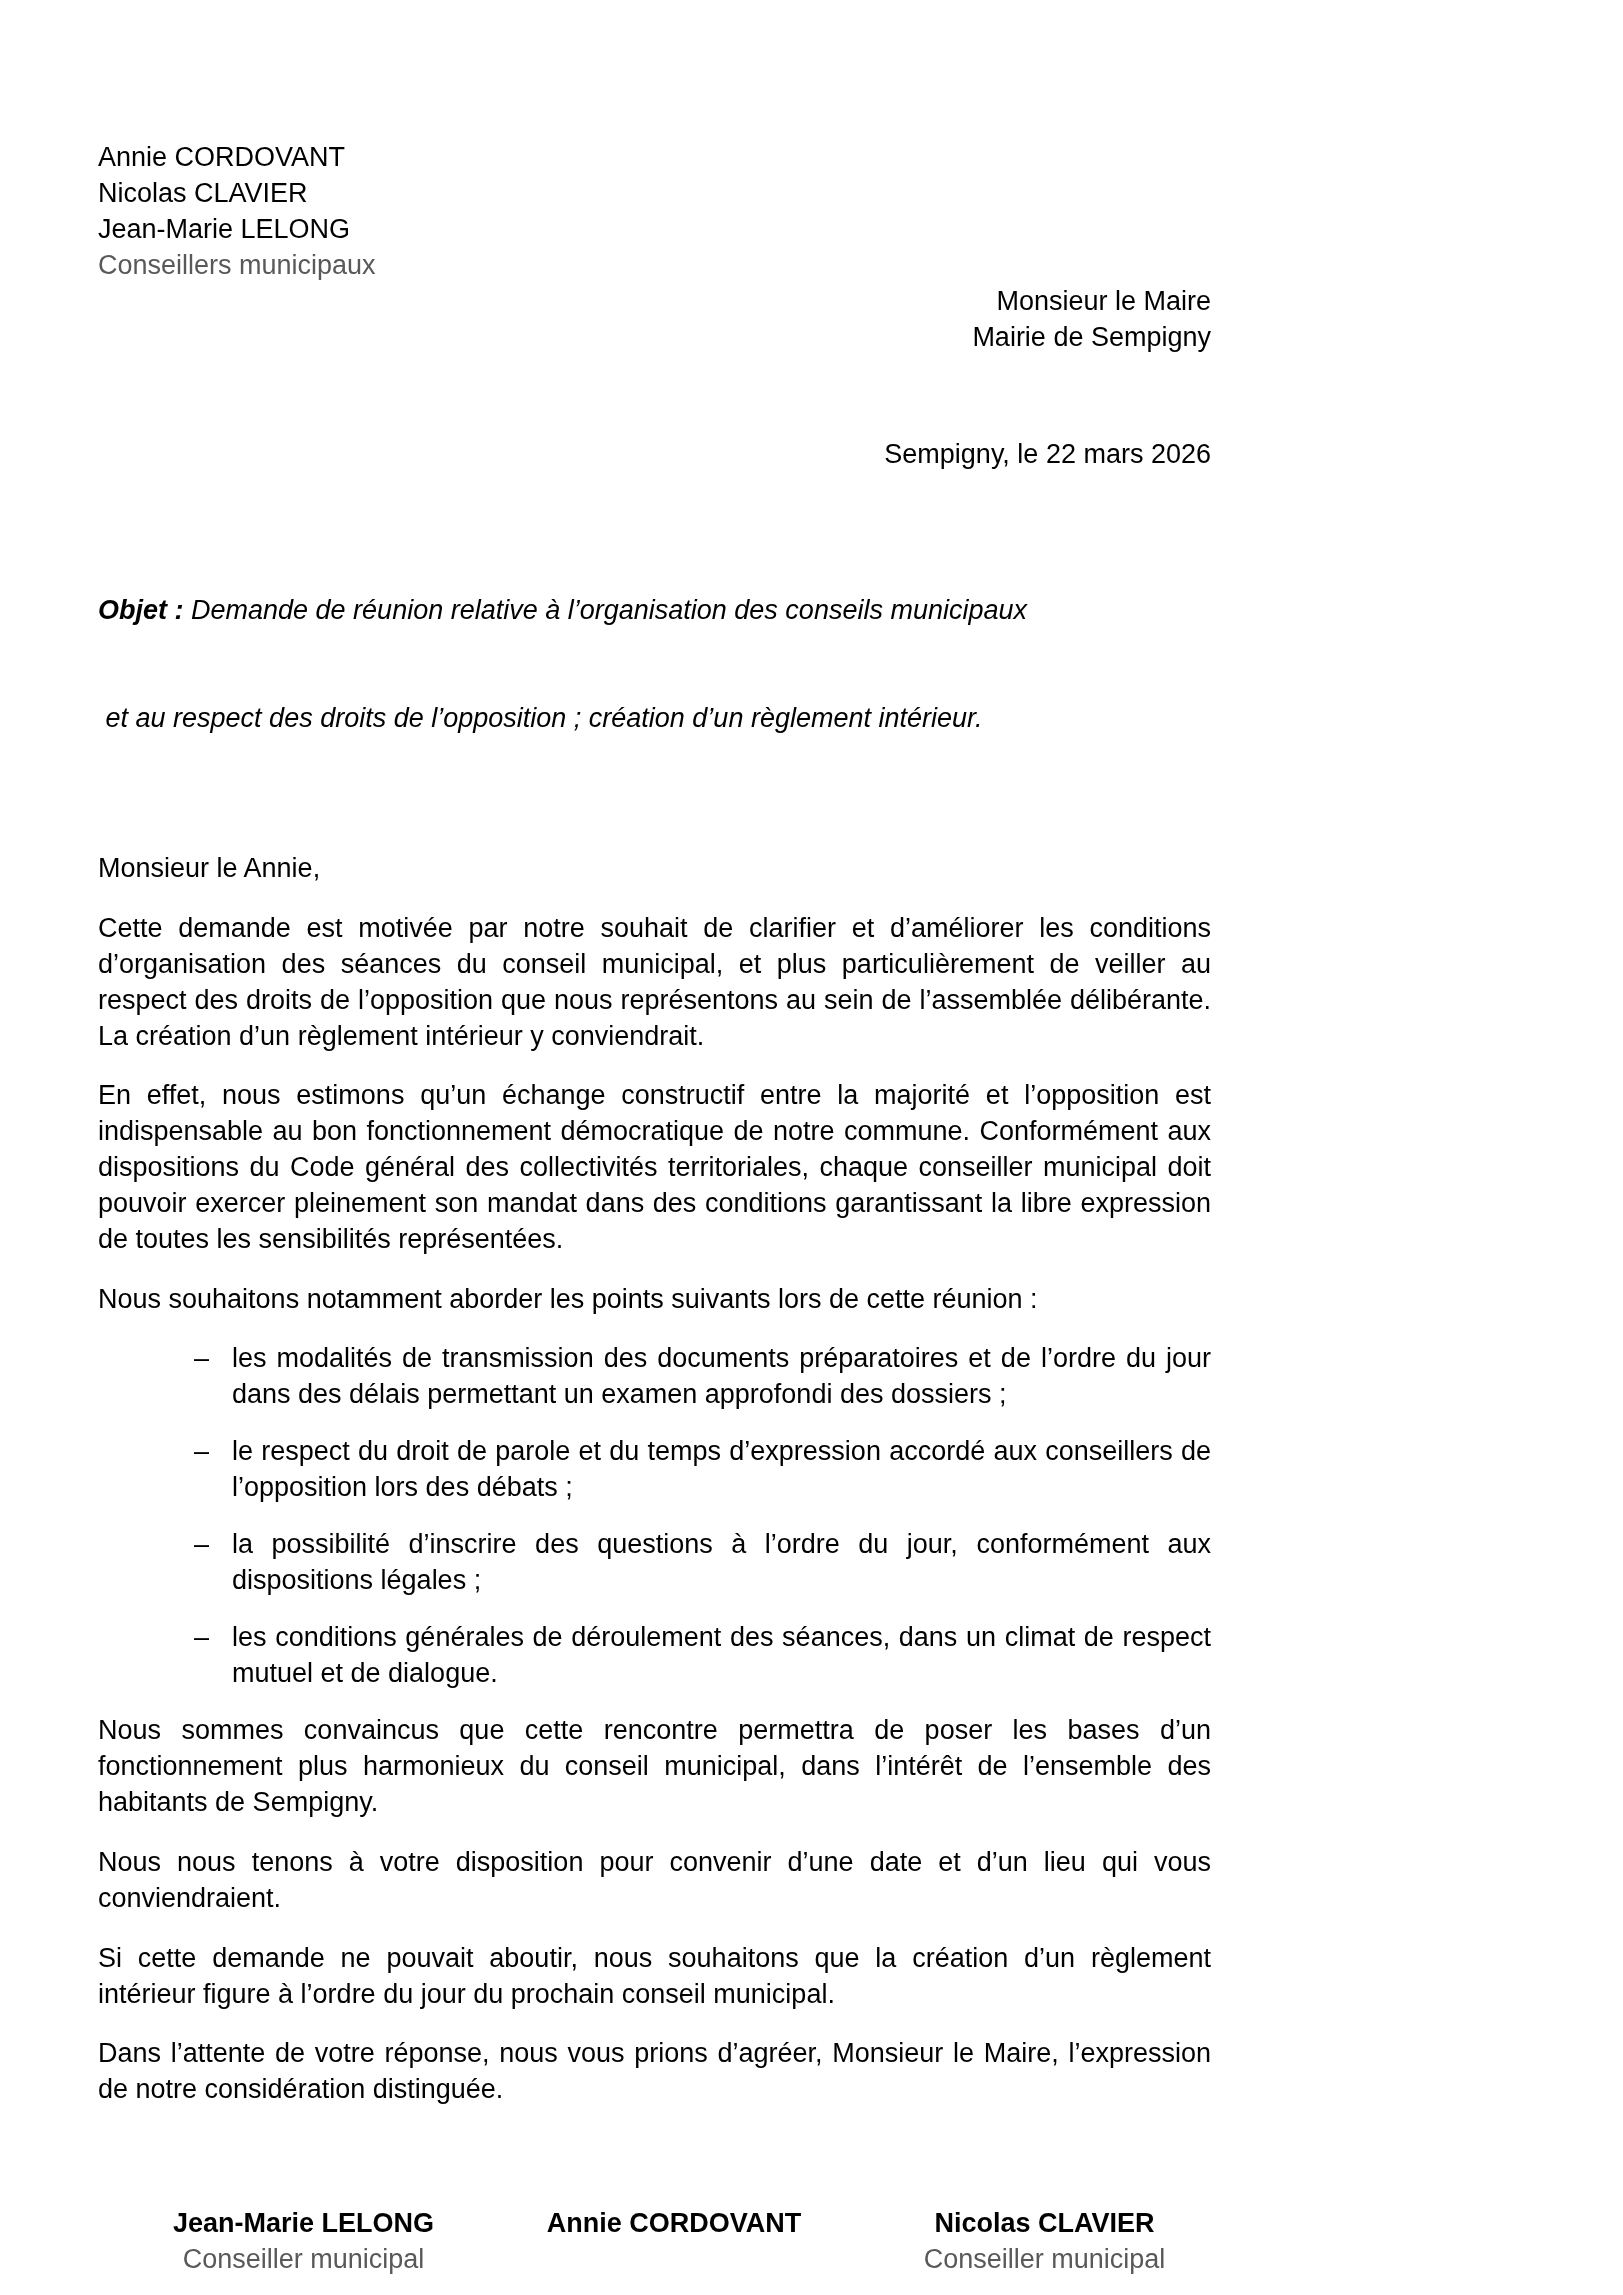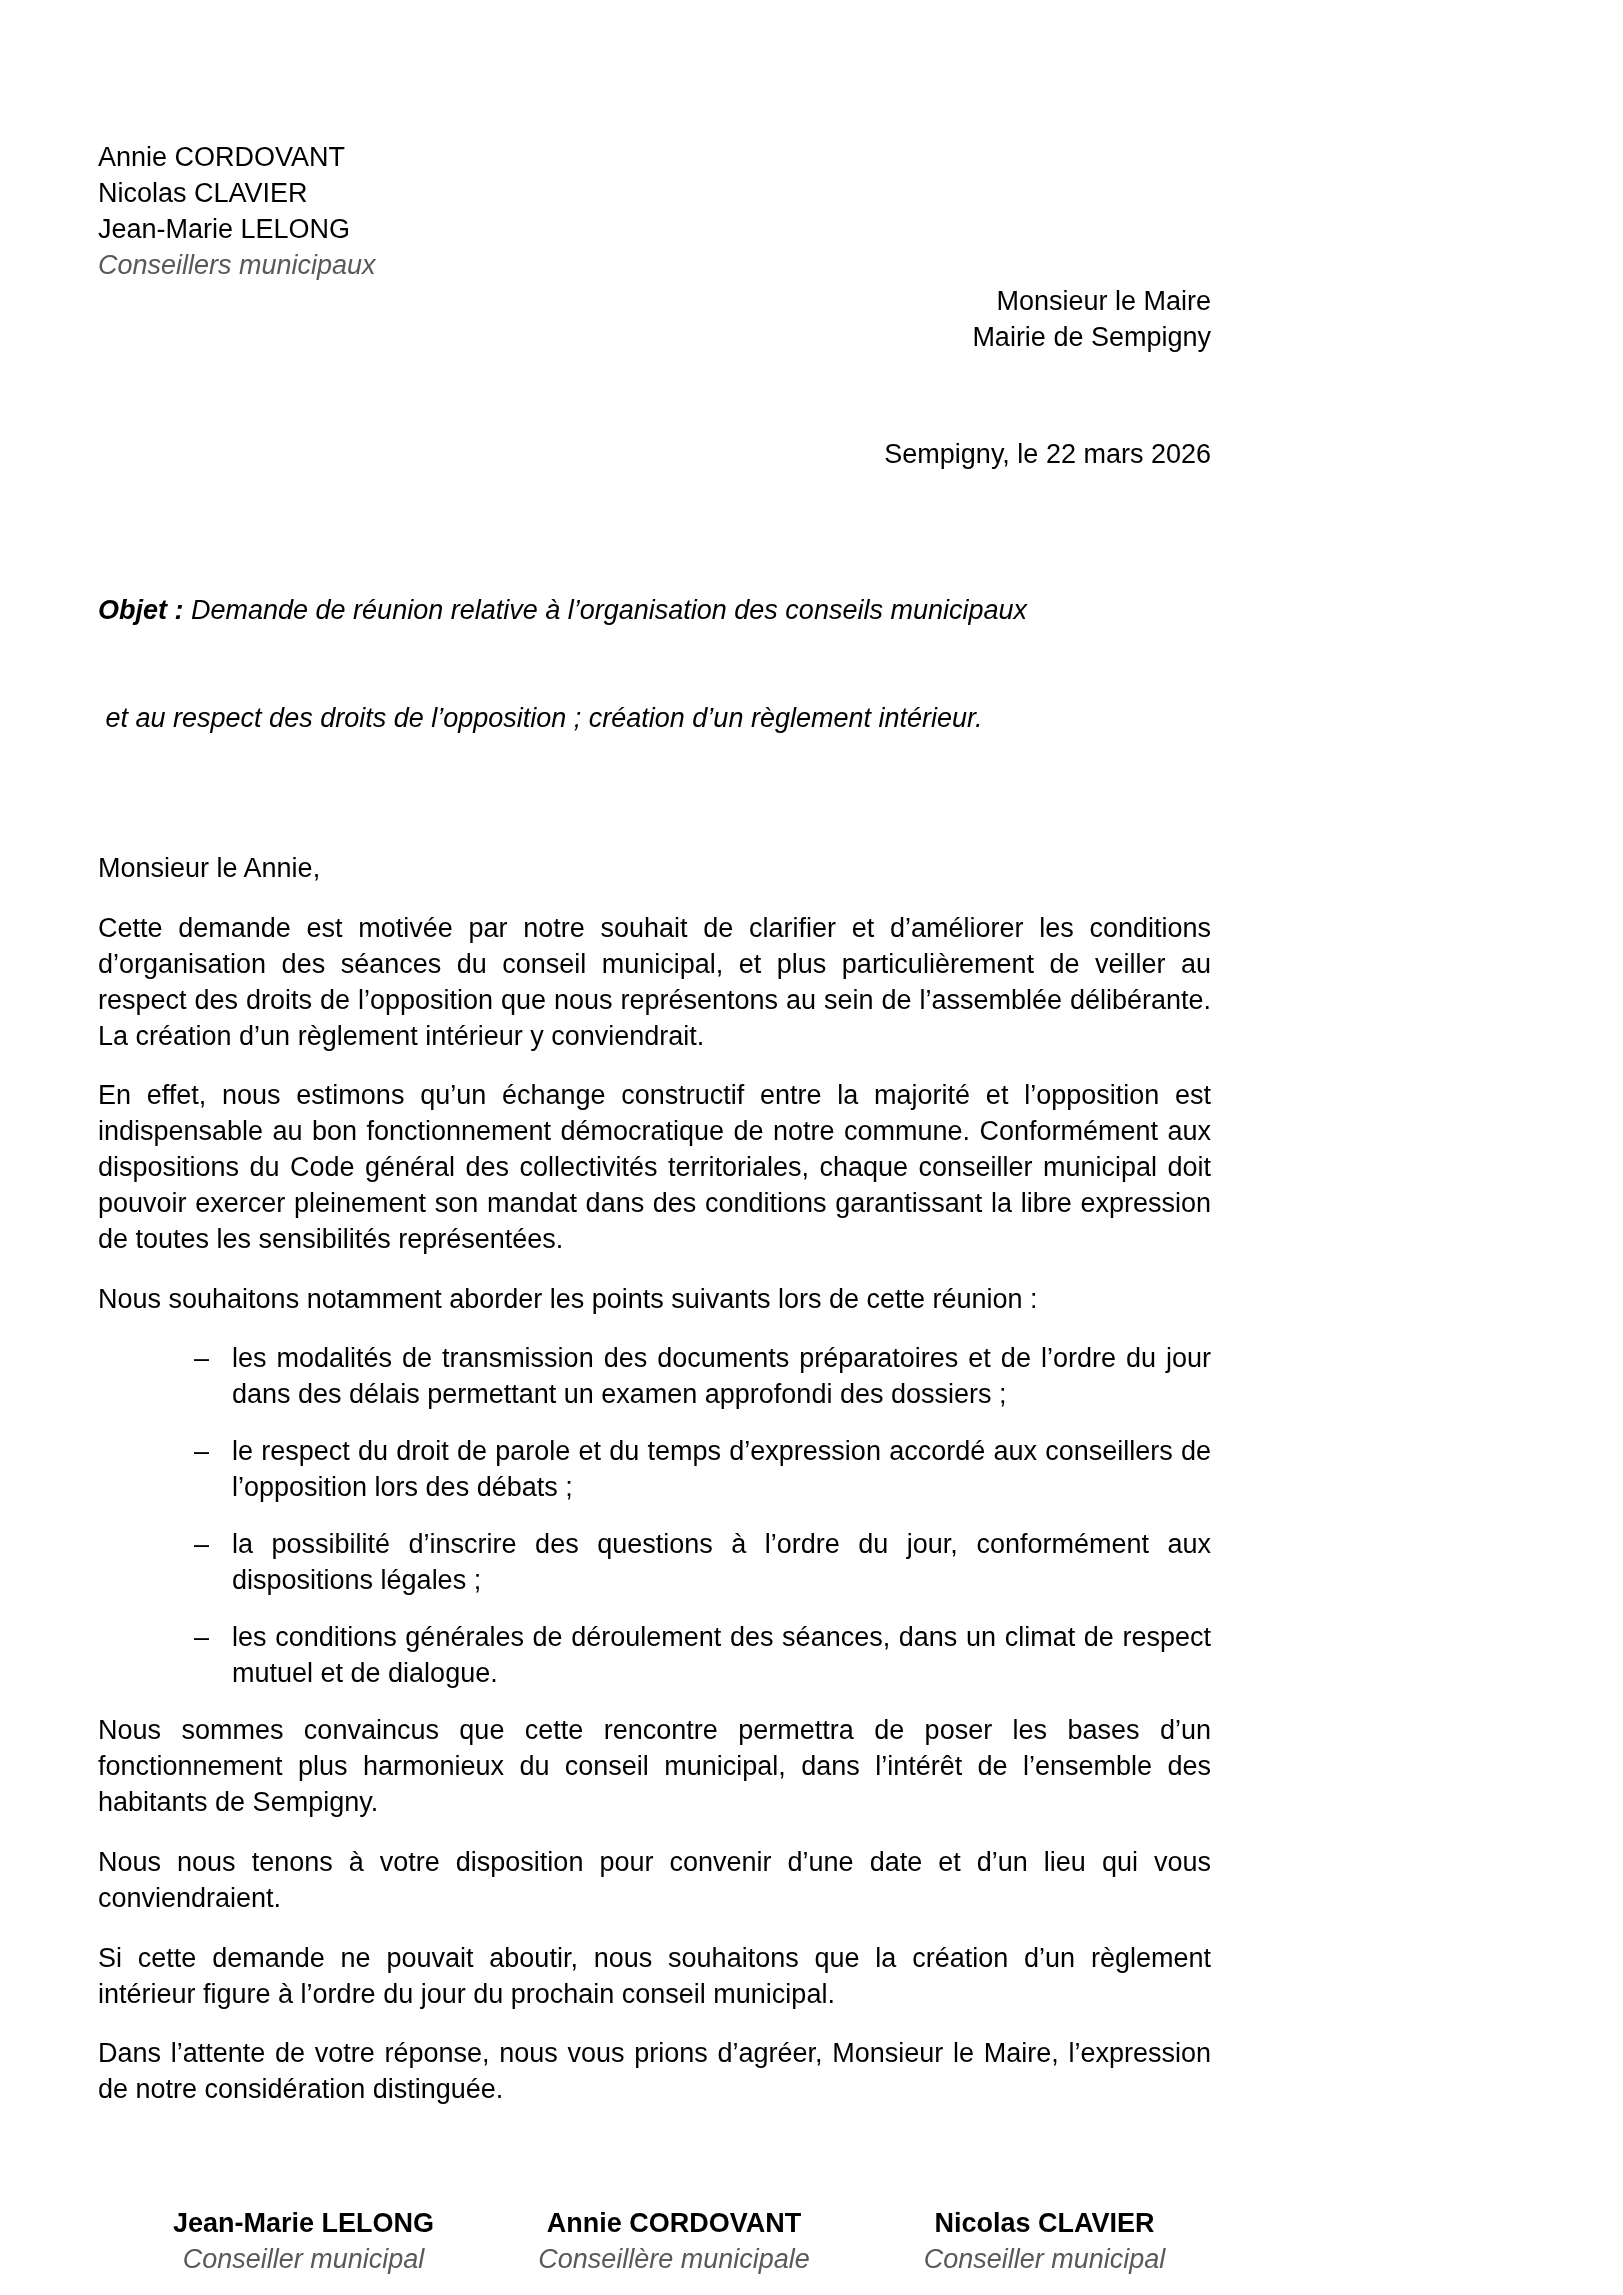--- a/index.html
+++ b/index.html
@@ -16,21 +16,20 @@
     font-family: "Liberation Sans", sans-serif;
     font-size: 27px;
     line-height: 36px;
     overflow: hidden;
     box-sizing: border-box;
     padding: 139px 95px 0 98px;
   }
   .sender-block { text-align: left; }
   .sender-line { white-space: pre-wrap; }
   .muted-italic {
-    font-style: italic;
     color: #595959;
   }
   .recipient-block {
     text-align: right;
   }
   .recipient-line1 { font-weight: normal; }
   .date-line {
     text-align: right;
     margin-top: 81px;
   }
@@ -124,21 +123,20 @@
 
   <p class="para">Dans l’attente de votre réponse, nous vous prions d’agréer, Monsieur le Maire, l’expression de notre considération distinguée.</p>
 
   <div class="signatures">
     <div class="sig-col">
       <div class="sig-name">Jean-Marie LELONG</div>
       <div class="muted-italic">Conseiller municipal</div>
     </div>
     <div class="sig-col">
       <div class="sig-name">Annie CORDOVANT</div>
-      <div class="muted-italic">Conseillère municipale</div>
     </div>
     <div class="sig-col">
       <div class="sig-name">Nicolas CLAVIER</div>
       <div class="muted-italic">Conseiller municipal</div>
     </div>
   </div>
 
 </div>
 
 

